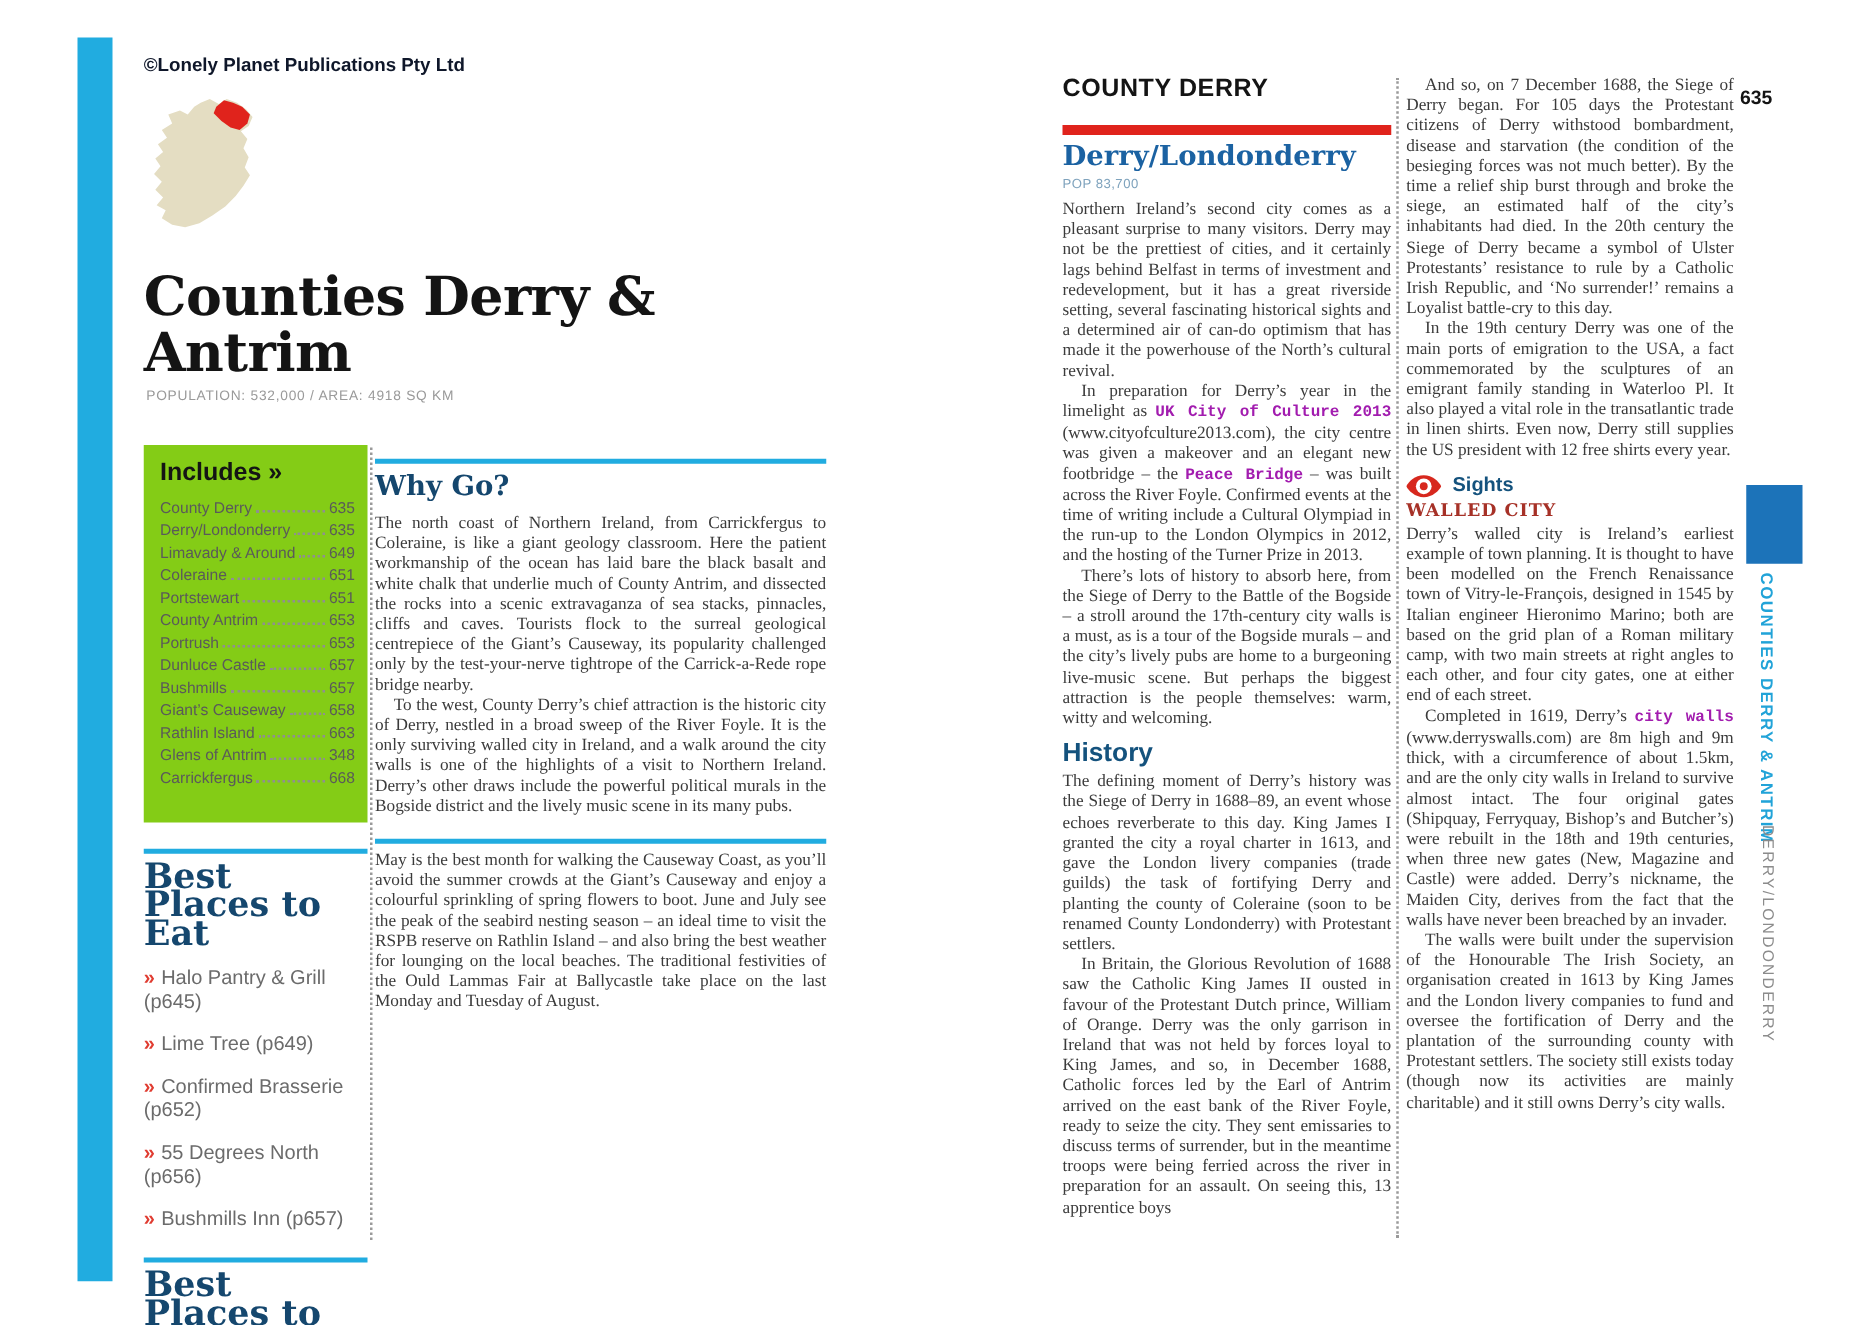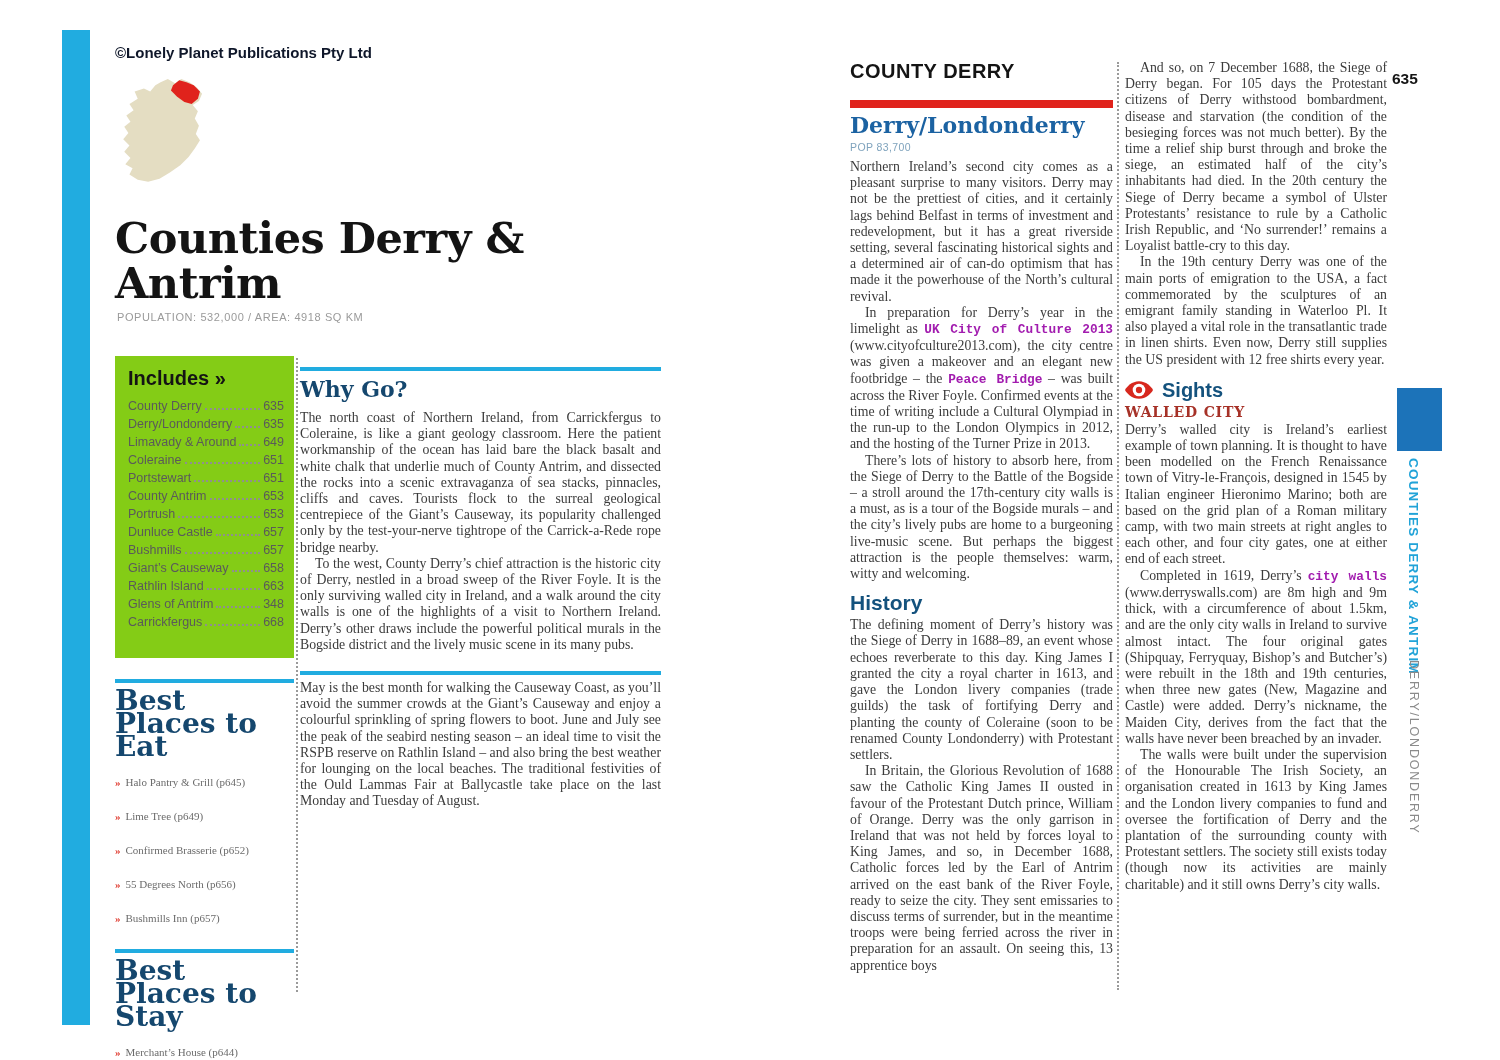--- a/index.html
+++ b/index.html
@@ -23,21 +23,21 @@
   .left-col{left:115px;top:356px;width:179px;}
   .includes-box{background:#84cc16;padding:11px 10px 27px 13px;box-sizing:border-box;}
   .includes-header{font-family:"Liberation Sans",sans-serif;font-weight:bold;font-size:20px;
                    color:#141414;margin-bottom:7px;}
   .toc-row{display:flex;align-items:baseline;font-family:"Liberation Sans",sans-serif;
            font-size:12.5px;color:#5a5a5a;line-height:18px;}
   .toc-dots{flex:1;border-bottom:2px dotted #8f8f8f;margin:0 3px 3px 3px;}
   .side-section{border-top:4px solid #21ace0;padding-top:6px;margin-top:21px;}
   .side-header{font-family:"DejaVu Serif",serif;font-weight:bold;font-size:28px;line-height:23px;
                color:#15476e;margin-bottom:8px;}
-  .bullet-row{font-family:Liberation Serif, serif;font-size:11px;color:#6b6b6b;
+  .bullet-row{font-family:Liberation Sans, sans-serif;font-size:16px;color:#6b6b6b;
               line-height:19px;margin-top:15px;}
   .chev{color:#e03c31;font-weight:bold;margin-right:5px;}
 
   
   .divider{width:0;border-left:2px dotted #9a9a9a;}
   .divider-left{left:296px;top:358px;height:634px;}
   .divider-right{left:1117px;top:62px;height:928px;}
 
   
   .whygo-col{left:300px;top:367px;width:361px;}
@@ -58,21 +58,21 @@
   .town-name{font-family:"DejaVu Serif",serif;font-weight:bold;font-size:22px;color:#1b62a2;
              margin:0 0 3px 0;}
   .town-pop{font-family:"Liberation Sans",sans-serif;font-size:10.5px;color:#7fa3bd;
             letter-spacing:0.4px;margin-bottom:6px;}
   .sub-header{font-family:"Liberation Sans",sans-serif;font-weight:bold;font-size:21px;
               color:#14527d;margin:9px 0 2px 0;}
 
   
   .right-col{left:1125px;top:60px;width:262px;}
   .sights-row{display:flex;align-items:center;margin:11px 0 2px 0;}
-  .sights-title{font-family:"Liberation Sans",sans-serif;font-weight:bold;font-size:20px;
+  .sights-title{font-family:"Liberation Sans",sans-serif;font-weight:bold;font-size:16px;
                 color:#14527d;margin-left:9px;}
   .walled-city{font-family:"DejaVu Serif",serif;font-weight:bold;font-size:14px;color:#a63127;
                letter-spacing:0.8px;margin-bottom:2px;}
   .page-number{left:1392px;top:70px;font-family:"Liberation Sans",sans-serif;font-weight:bold;
                font-size:15.5px;color:#141414;}
 
   
   .side-tab{left:1397px;top:388px;width:45px;height:63px;background:#1c73b9;}
   .vtext{writing-mode:vertical-rl;font-family:"Liberation Sans",sans-serif;white-space:nowrap;}
   .vtext-chapter{left:1406px;top:458px;font-weight:bold;font-size:13.5px;color:#21a3d8;

